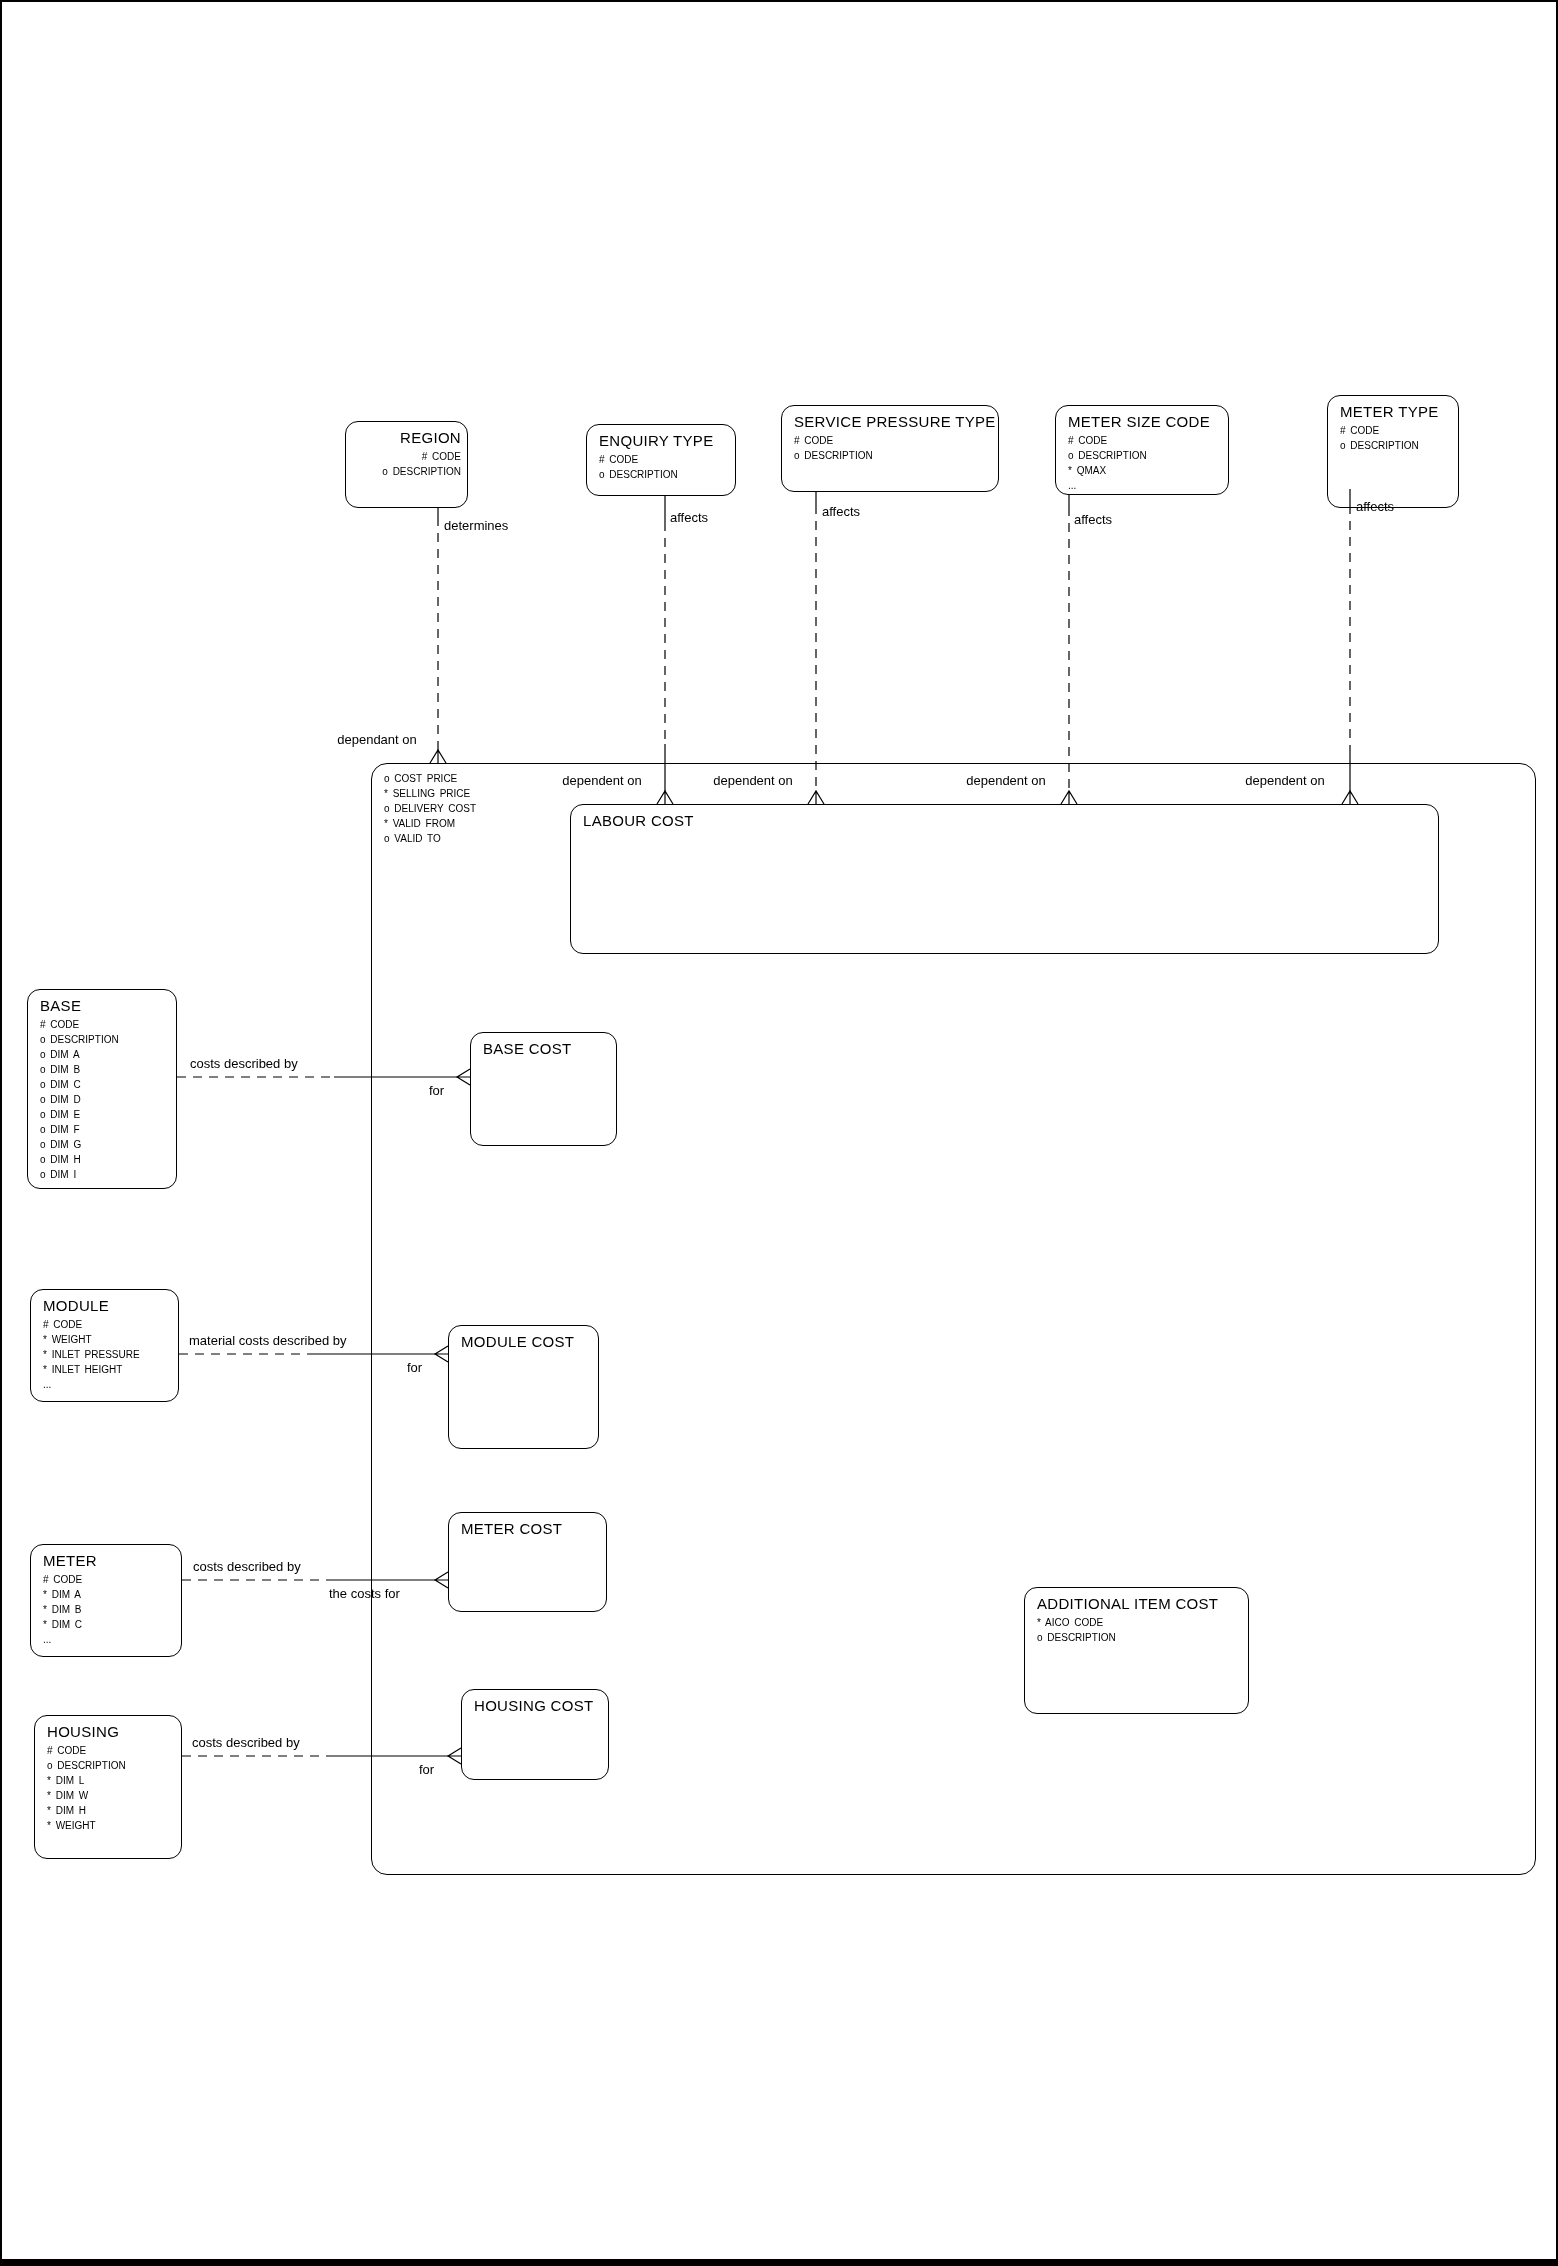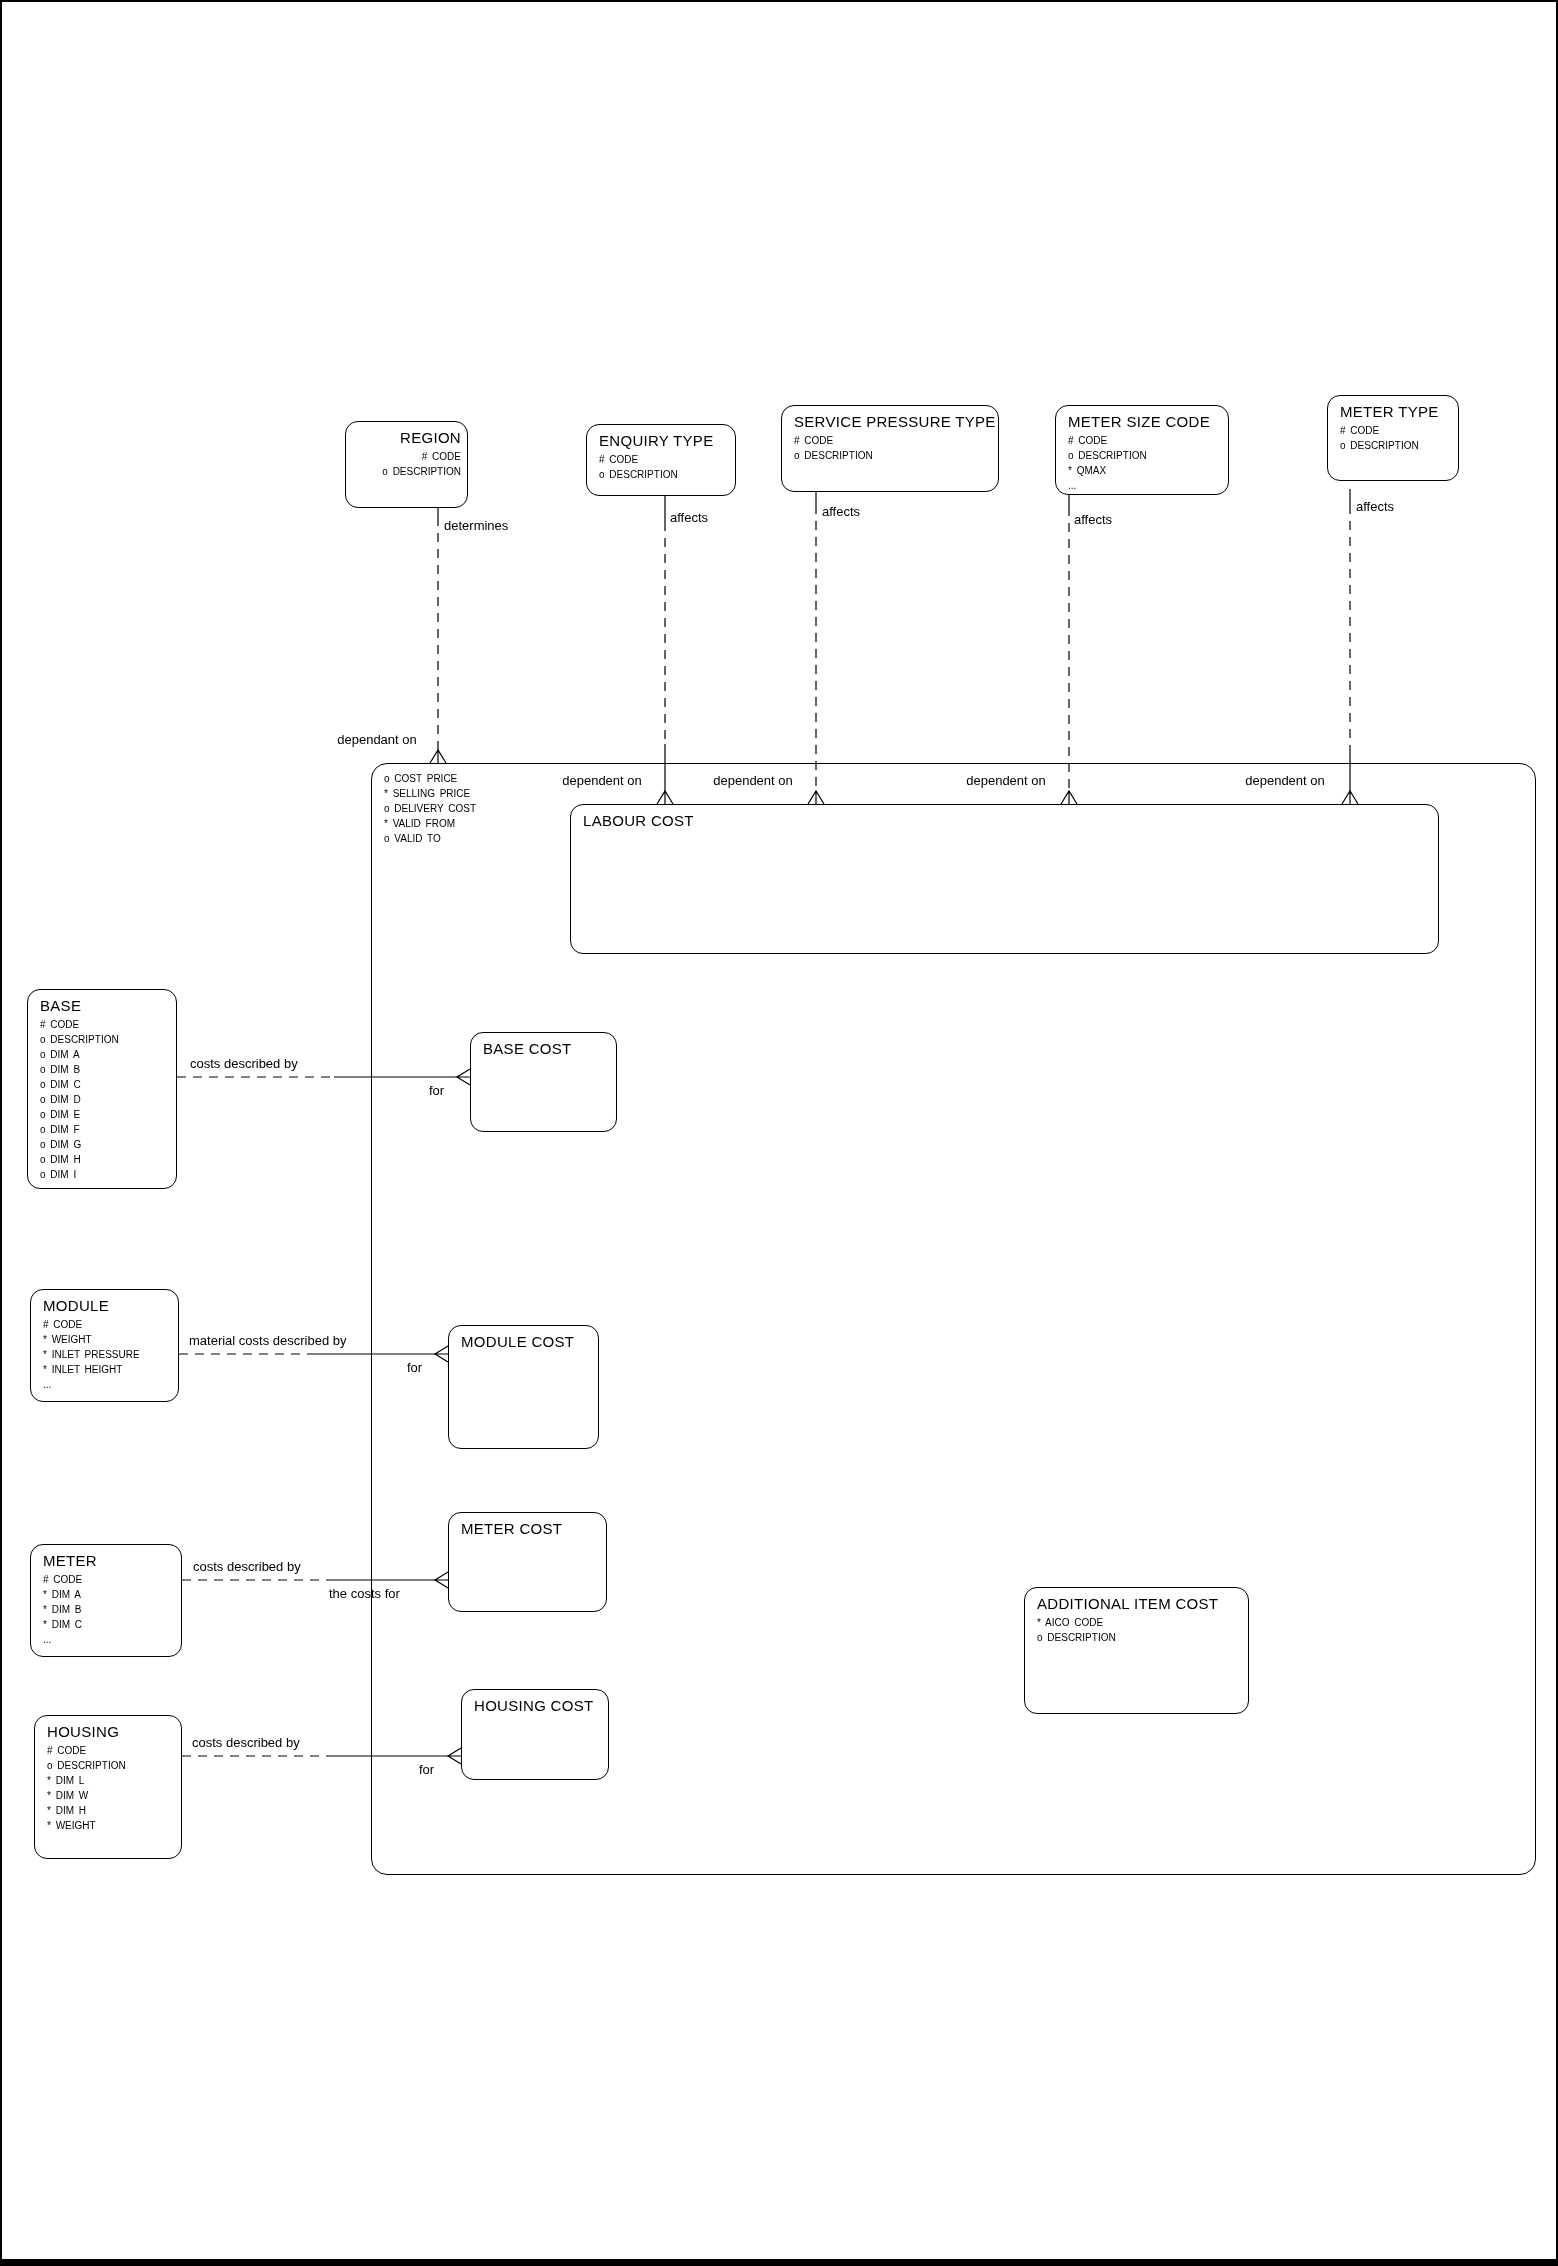--- a/index.html
+++ b/index.html
@@ -82,21 +82,21 @@
   </div>
 
   <div class="entity" style="left:1053px;top:403px;width:174px;height:90px;">
     <div class="title">METER SIZE CODE</div>
     <span class="attr"># CODE</span>
     <span class="attr">o DESCRIPTION</span>
     <span class="attr">* QMAX</span>
     <span class="attr">...</span>
   </div>
 
-  <div class="entity" style="left:1325px;top:393px;width:132px;height:86px;">
+  <div class="entity" style="left:1325px;top:393px;width:132px;height:113px;">
     <div class="title">METER TYPE</div>
     <span class="attr"># CODE</span>
     <span class="attr">o DESCRIPTION</span>
   </div>
 
   <div class="entity" style="left:25px;top:987px;width:150px;height:200px;">
     <div class="title">BASE</div>
     <span class="attr"># CODE</span>
     <span class="attr">o DESCRIPTION</span>
     <span class="attr">o DIM A</span>
@@ -131,21 +131,21 @@
   <div class="entity" style="left:32px;top:1713px;width:148px;height:144px;">
     <div class="title">HOUSING</div>
     <span class="attr"># CODE</span>
     <span class="attr">o DESCRIPTION</span>
     <span class="attr">* DIM L</span>
     <span class="attr">* DIM W</span>
     <span class="attr">* DIM H</span>
     <span class="attr">* WEIGHT</span>
   </div>
 
-  <div class="entity" style="left:468px;top:1030px;width:147px;height:100px;">
+  <div class="entity" style="left:468px;top:1030px;width:147px;height:114px;">
     <div class="title">BASE COST</div>
   </div>
 
   <div class="entity" style="left:446px;top:1323px;width:151px;height:124px;">
     <div class="title">MODULE COST</div>
   </div>
 
   <div class="entity" style="left:446px;top:1510px;width:159px;height:100px;">
     <div class="title">METER COST</div>
   </div>

